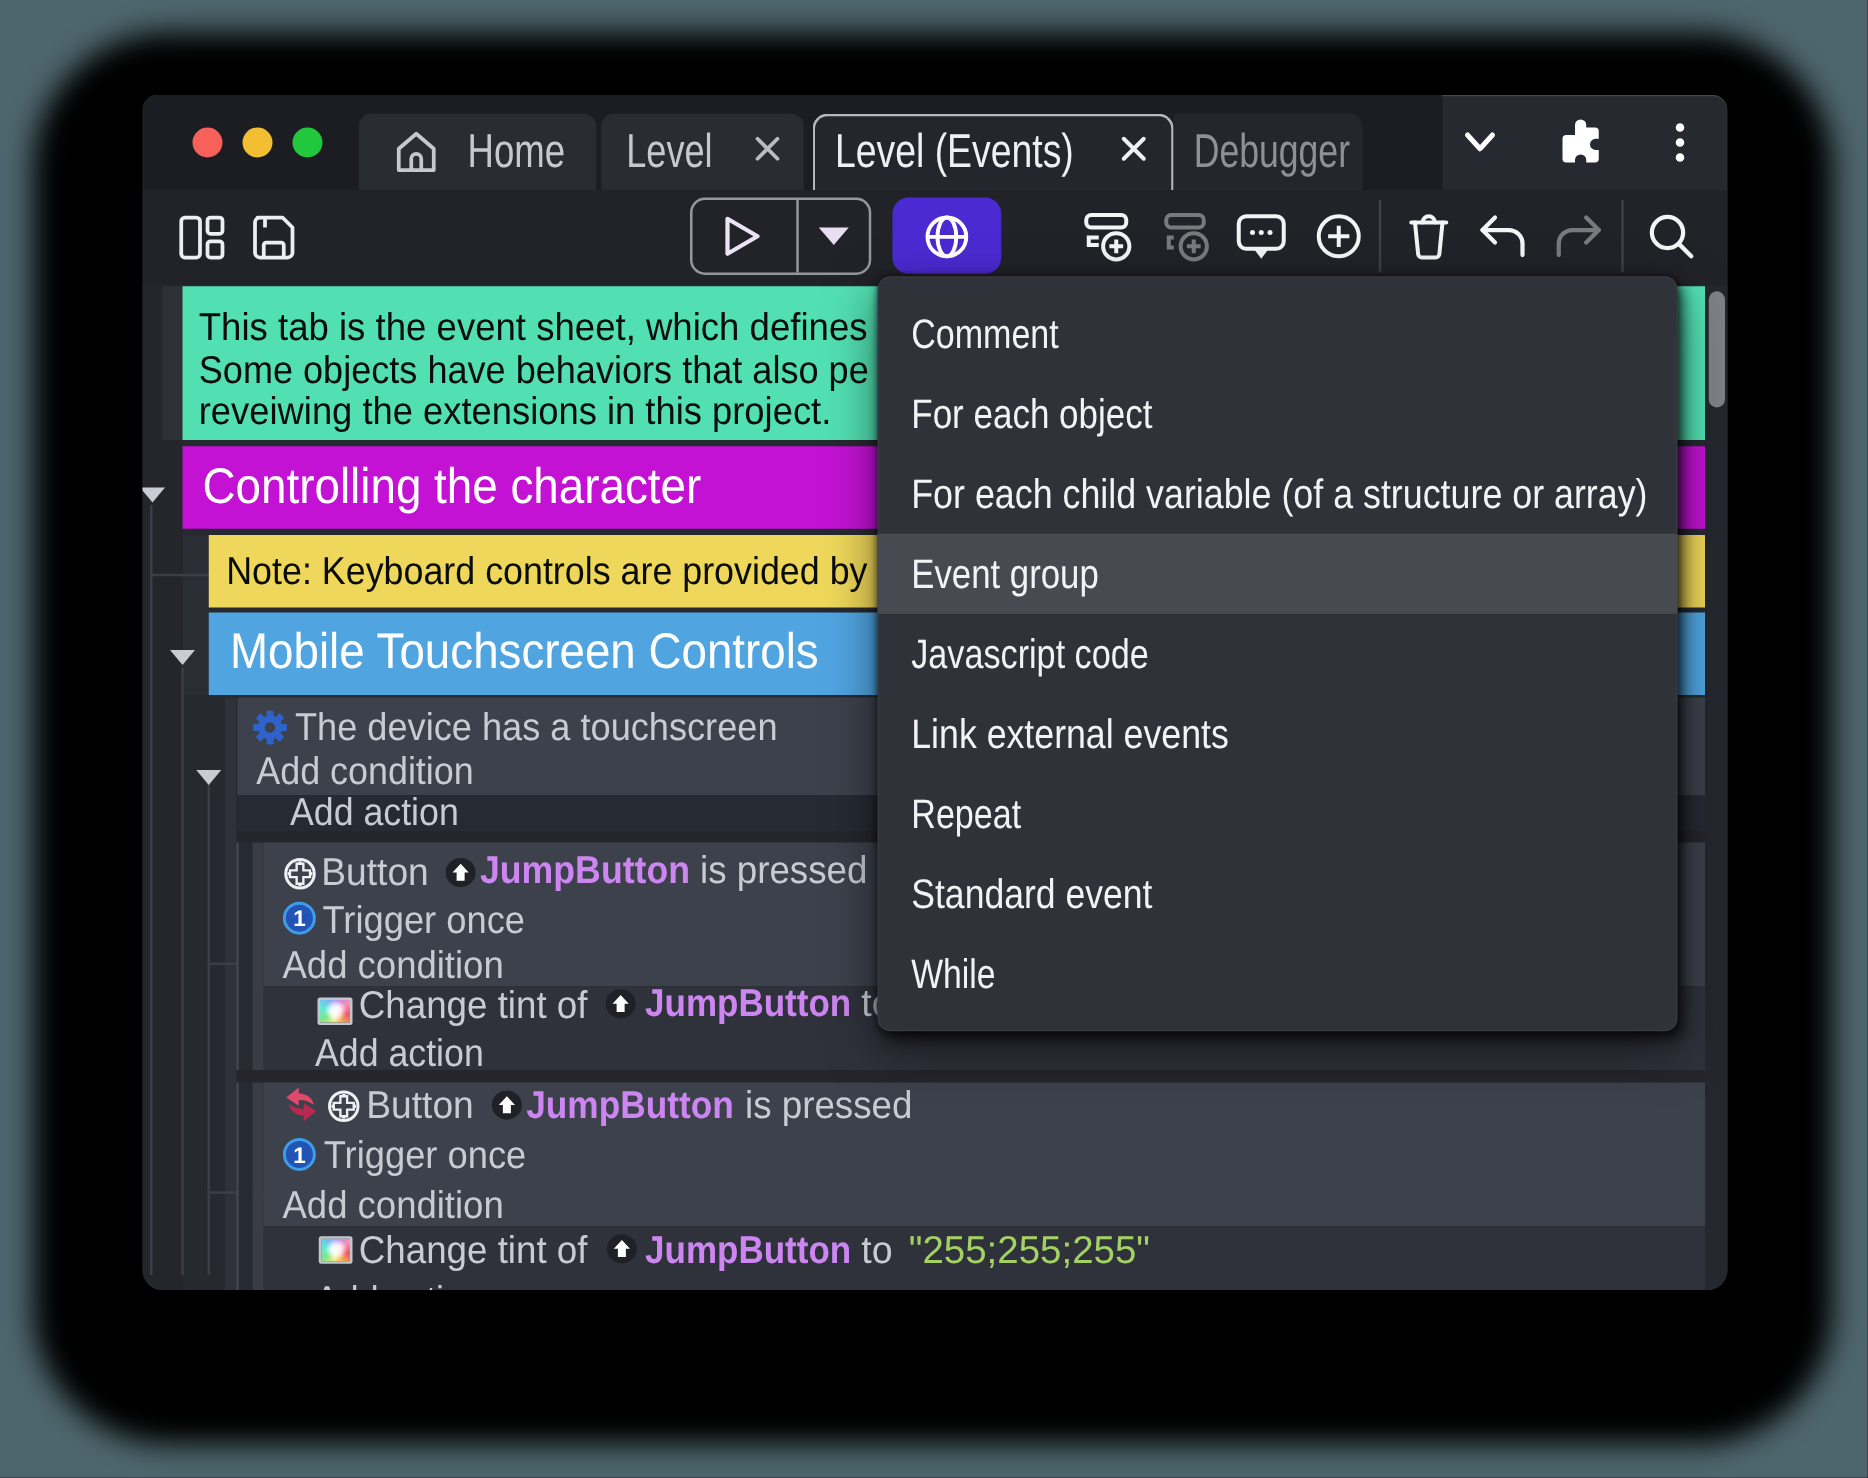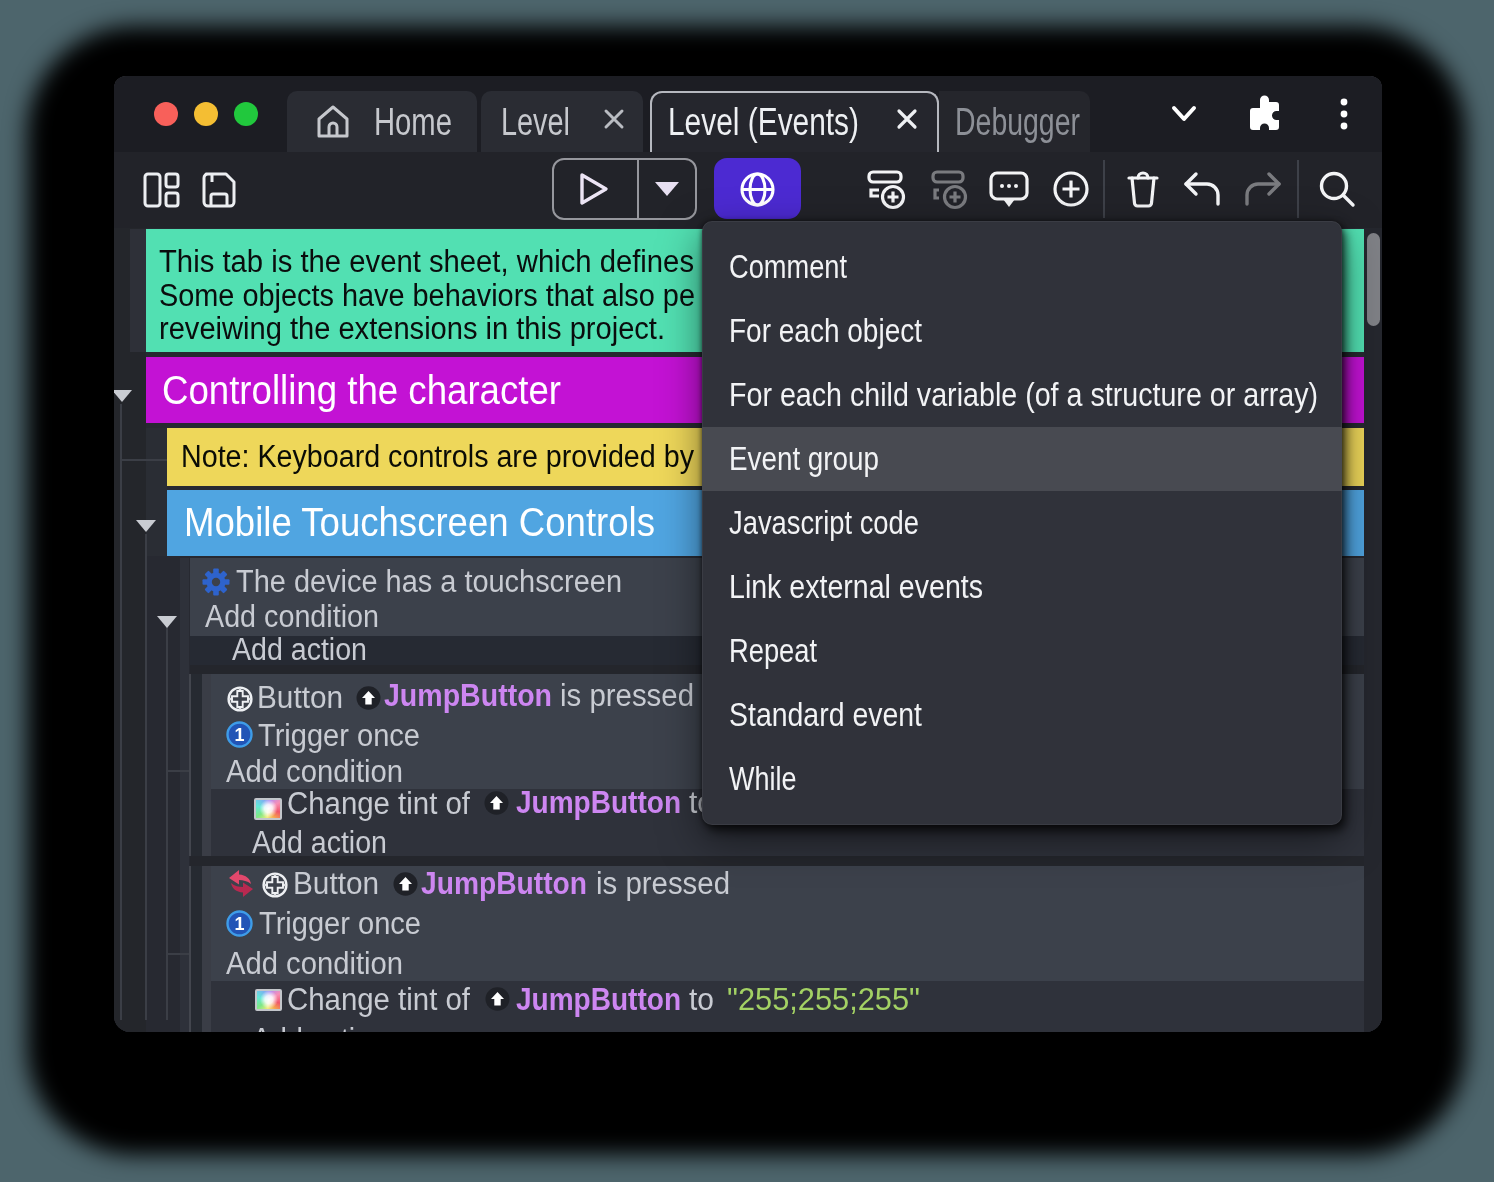--- a/index.html
+++ b/index.html
@@ -5,21 +5,21 @@
   html,body{margin:0;padding:0;}
   body{width:1494px;height:1182px;overflow:hidden;position:relative;background:#4d656c;font-family:"Liberation Sans",sans-serif;}
   .a{position:absolute;}
   .t{position:absolute;white-space:nowrap;transform-origin:0 50%;}
   .t,.mt,.tabtxt{transform:translateY(-50%) scaleX(var(--sx,1));}
   .t{--sx:0.85;}
   .mt{--sx:0.78;}
   .tabtxt{--sx:0.78;}
   #shadow{position:absolute;left:27px;top:26px;width:1439px;height:1129px;background:#000;border-radius:108px;filter:blur(11px);}
   #win{position:absolute;left:114px;top:76px;width:1268px;height:956px;background:#272931;border-radius:12px 12px 16px 16px;overflow:hidden;box-shadow:inset 0 1px 0 rgba(255,255,255,.14);}
-  #titlebar{position:absolute;left:0;top:0;width:1268px;height:76px;background:#1c1d23;}
+  #titlebar{position:absolute;left:0;top:0;width:1040px;height:76px;background:#1c1d23;}
   .light{position:absolute;top:26px;width:24px;height:24px;border-radius:50%;}
   .tab{position:absolute;top:15px;height:61px;border-radius:10px 10px 0 0;background:#2a2c33;}
   .tabtxt{position:absolute;white-space:nowrap;font-size:38px;color:#c6c8cd;transform-origin:0 50%;}
   #toolbar{position:absolute;left:0;top:76px;width:1268px;height:76px;background:#222329;}
   .tdiv{position:absolute;top:8px;width:2px;height:58px;background:#3e4149;}
   #sheet{position:absolute;left:0;top:152px;width:1268px;height:804px;background:#272931;}
   .menu{position:absolute;left:702px;top:221px;width:640px;height:604px;background:#30323a;border-radius:10px;outline:1px solid rgba(255,255,255,.05);outline-offset:-1px;box-shadow:0 14px 40px rgba(0,0,0,.5),4px 6px 10px rgba(0,0,0,.62),0 0 5px rgba(0,0,0,.5);z-index:50;}
   .mi{position:absolute;left:0;width:640px;height:64px;}
   .mt{position:absolute;left:27px;white-space:nowrap;font-size:33px;color:#f2f3f5;transform-origin:0 50%;top:50%;}
   .tri{position:absolute;width:0;height:0;border-left:10px solid transparent;border-right:10px solid transparent;border-top:12px solid #c9ccd2;}

